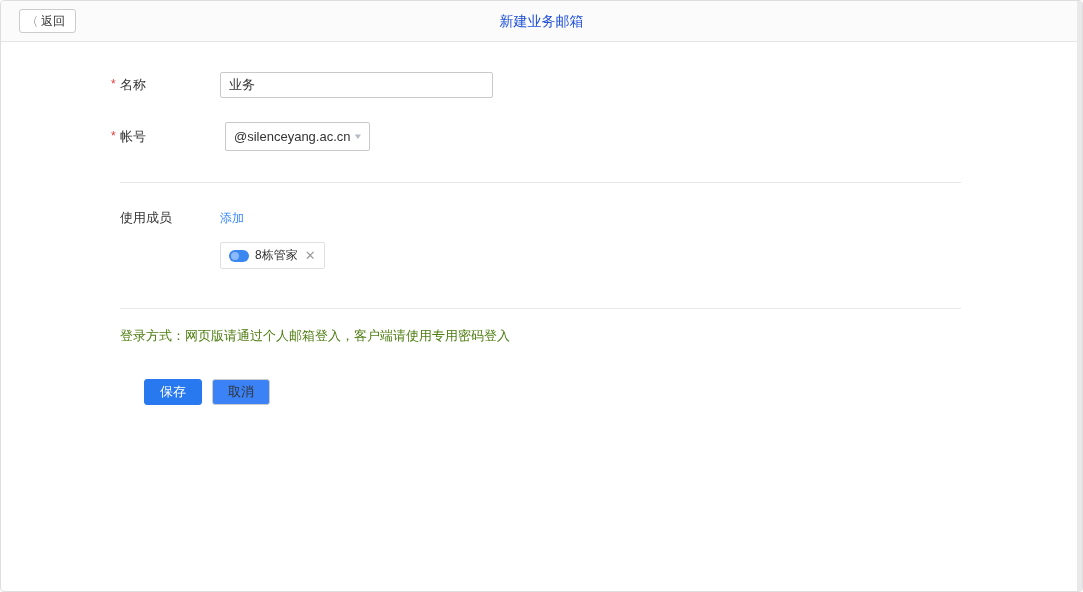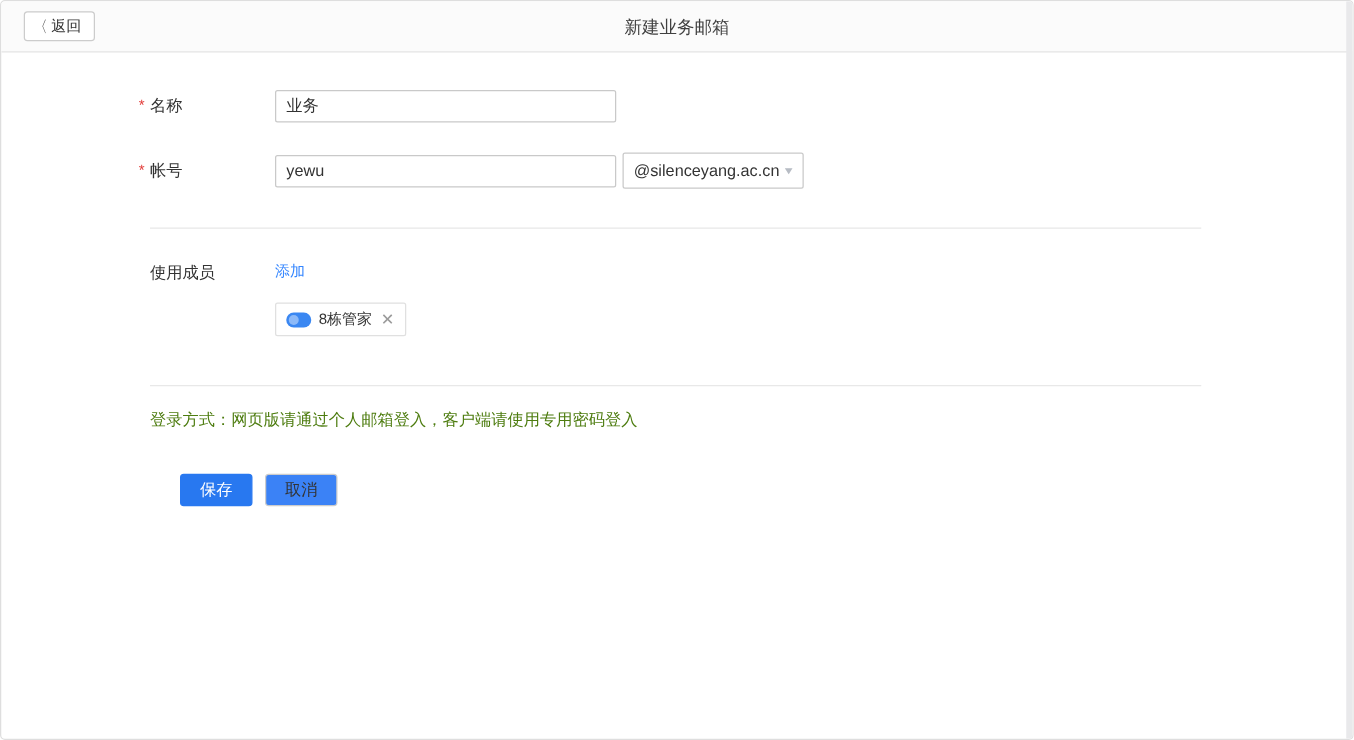--- a/index.html
+++ b/index.html
@@ -43,21 +43,21 @@
     font-size: 11px;
     color: #555;
     margin-right: 3px;
     transform: scaleY(1.15);
   }
   .page-title {
     height: 41px;
     line-height: 40px;
     text-align: center;
     font-size: 14px;
-    color: #404040;
+    color: #1d4ed8;
   }
   
   .form { padding-left: 108px; }
   .row { display: flex; align-items: center; }
   .row-name { margin-top: 30px; }
   .row-account { margin-top: 24px; }
   .label-cell {
     position: relative;
     width: 111px;
     padding-left: 11px;
@@ -100,21 +100,21 @@
   }
   .dd-arrow { font-size: 8px; color: #b7bcc4; transform: scaleX(1.3); }
   .divider {
     margin-left: 11px;
     width: 841px;
     height: 0;
     border-top: 1px solid #e8e8e8;
   }
   .divider-1 { margin-top: 31px; }
   .divider-2 { margin-top: 39px; }
-  .row-members { margin-top: 26px; align-items: flex-start; }
+  .row-members { margin-top: 26px; align-items: flex-end; }
   .add-link {
     font-size: 12px;
     color: #3385ff;
     text-decoration: none;
     cursor: pointer;
   }
   .tag-row { margin-top: 15px; padding-left: 111px; }
   .member-tag {
     display: inline-flex;
     align-items: center;
@@ -200,21 +200,20 @@
         <span>名称</span>
       </div>
       <input class="text-input" type="text" value="业务" style="">
     </div>
 
     <div class="row row-account">
       <div class="label-cell">
         <span class="req">*</span>
         <span>帐号</span>
       </div>
-      <input class="text-input" type="text" value="yewu" style="">
       <div class="domain-select">
         <span>@silenceyang.ac.cn</span>
         <span class="dd-arrow">▼</span>
       </div>
     </div>
 
     <div class="divider divider-1"></div>
 
     <div class="row row-members">
       <div class="label-cell">

